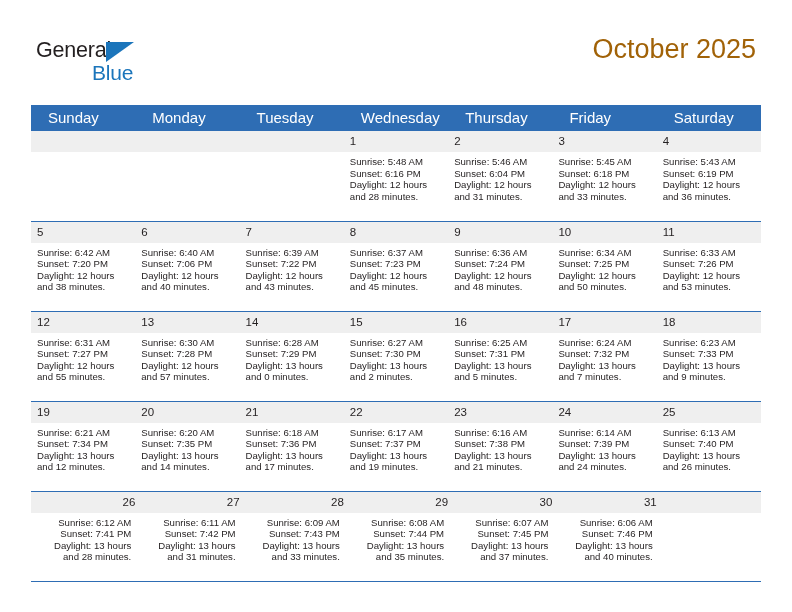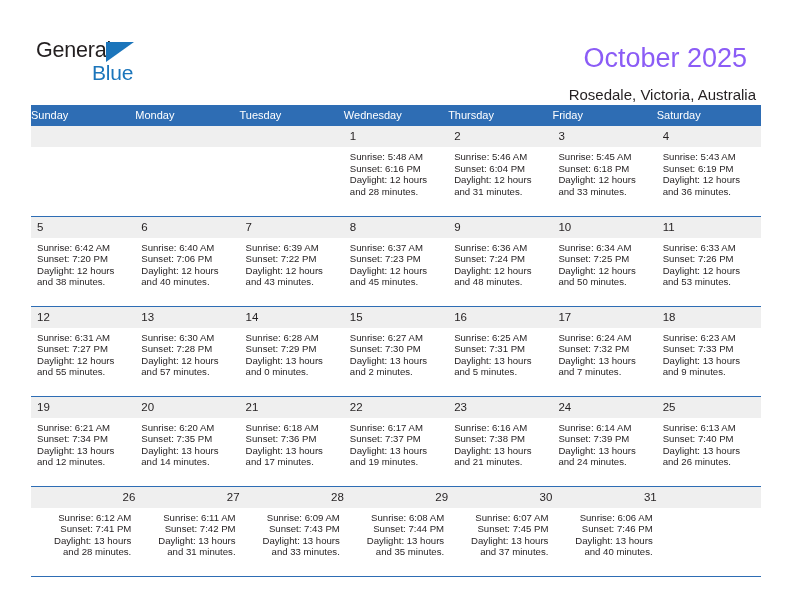--- a/index.html
+++ b/index.html
@@ -60,24 +60,24 @@
     white-space: nowrap;
   }
   .title-block {
     position: absolute;
     right: 36px;
     top: 32px;
     text-align: right;
   }
   .cal-title {
     font-size: 27px;
-    color: #8b5cf6;
+    color: #a16207;
     line-height: 34px;
     font-weight: normal;
-    margin: 9px;
+    margin: 0;
     white-space: nowrap;
   }
   .cal-location {
     font-size: 15px;
     color: #231f20;
     line-height: 22px;
     margin: 6px 0 0 0;
     white-space: nowrap;
   }
 
@@ -86,24 +86,24 @@
     position: absolute;
     left: 31px;
     top: 105px;
     width: 730px;
     border-collapse: collapse;
     table-layout: fixed;
   }
   .calendar th {
     background: #2e6db4;
     color: #ffffff;
-    font-size: 11px;
+    font-size: 15px;
     font-weight: normal;
     text-align: left;
-    padding: 4px 0 5px 0;
+    padding: 4px 0 5px 17px;
     height: 19px;
     border: none;
   }
   .calendar td {
     width: 104.28px;
     vertical-align: top;
     padding: 0;
     border: none;
     border-bottom: 1.4px solid #2e6db4;
     height: 90px;
@@ -144,21 +144,20 @@
   <div class="topbar">
 
     <div class="logo">
       <span class="logo-general">General</span>
       <span class="logo-tri"></span>
       <span class="logo-blue">Blue</span>
     </div>
 
     <div class="title-block">
       <h1 class="cal-title">October 2025</h1>
-      <div class="cal-location">Rosedale, Victoria, Australia</div>
     </div>
 
   </div>
 
   <table class="calendar">
     <thead>
       <tr>
         <th>Sunday</th>
         <th>Monday</th>
         <th>Tuesday</th>

